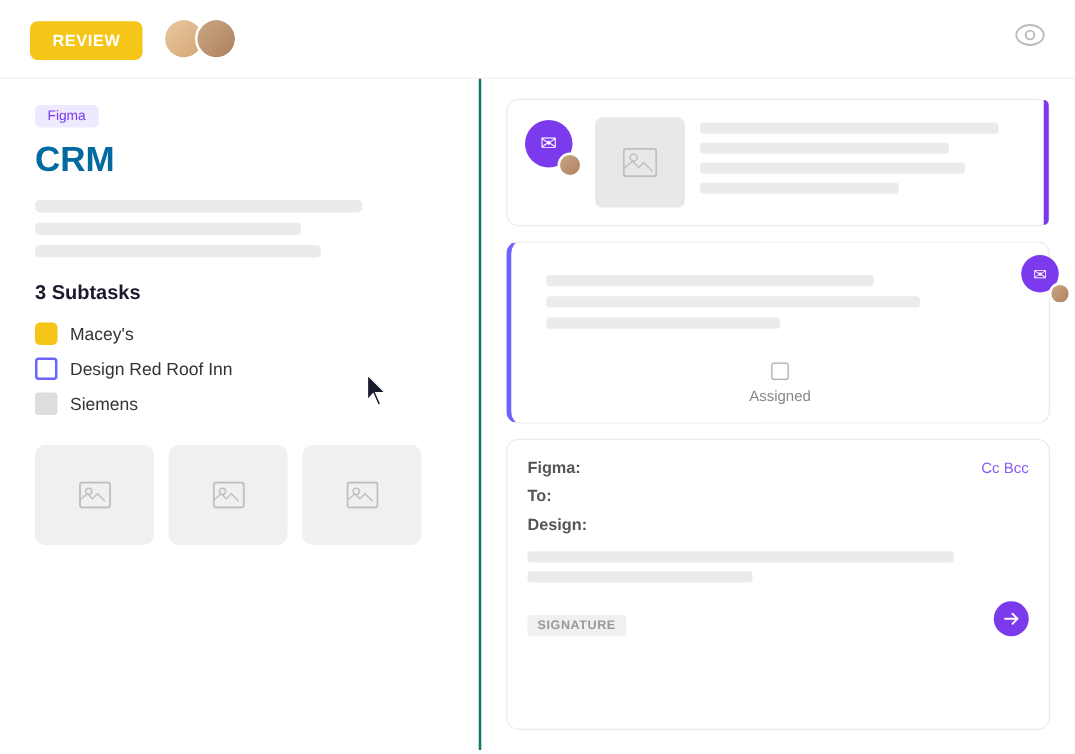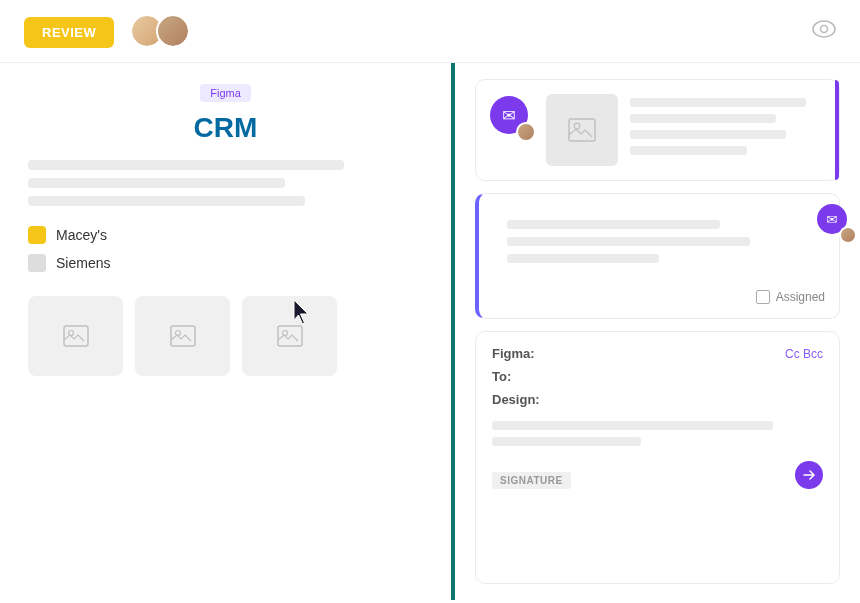--- a/index.html
+++ b/index.html
@@ -55,25 +55,24 @@
     }
 
     
     .main-content {
       display: flex;
       height: calc(603px - 66px);
     }
 
     
     .left-panel {
-      width: 455px;
+      width: 385px;
       padding: 20px 28px;
-      border-right: 4px solid #0f766e;
+      border-right: 2px solid #0f766e;
       flex-shrink: 0;
-      text-align: center;
     }
 
     .figma-badge {
       display: inline-block;
       background: #ede9fe;
       color: #7c3aed;
       font-size: 11px;
       font-weight: 500;
       padding: 3px 10px;
       border-radius: 4px;
@@ -221,20 +220,21 @@
     .card2-content {
       padding: 12px 14px;
     }
 
     .assigned-row {
       display: flex;
       justify-content: flex-end;
       align-items: center;
       gap: 6px;
       margin-top: 8px;
+      flex-direction: column;
     }
     .assign-checkbox {
       width: 14px;
       height: 14px;
       border: 1.5px solid #aaa;
       border-radius: 2px;
       flex-shrink: 0;
     }
     .assigned-label {
       font-size: 12px;
@@ -334,25 +334,30 @@
   <div class="left-panel">
     <span class="figma-badge">Figma</span>
     <div class="page-title">CRM</div>
 
     <div class="skeleton-lines">
       <div class="skeleton-line w80"></div>
       <div class="skeleton-line w65"></div>
       <div class="skeleton-line w70"></div>
     </div>
 
+    <div class="subtasks-heading">3 Subtasks</div>
 
     <ul class="subtask-list">
       <li class="subtask-item">
         <div class="subtask-icon icon-yellow"></div>
         <span>Macey's</span>
+      </li>
+      <li class="subtask-item">
+        <div class="subtask-icon icon-blue-outline"></div>
+        <span>Design Red Roof Inn</span>
       </li>
       <li class="subtask-item">
         <div class="subtask-icon icon-gray"></div>
         <span>Siemens</span>
       </li>
     </ul>
 
     <div class="thumbnails-row">
       <div class="thumbnail">
         <svg width="26" height="22" viewBox="0 0 26 22" fill="none">

